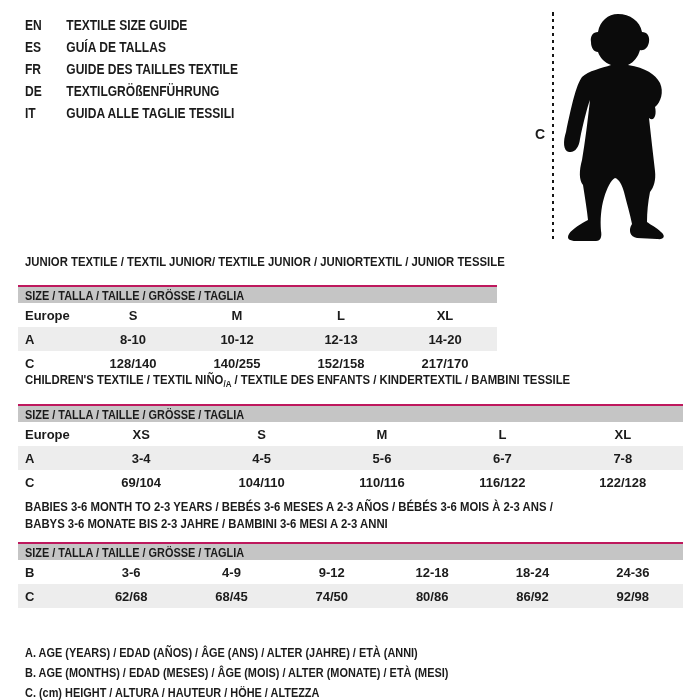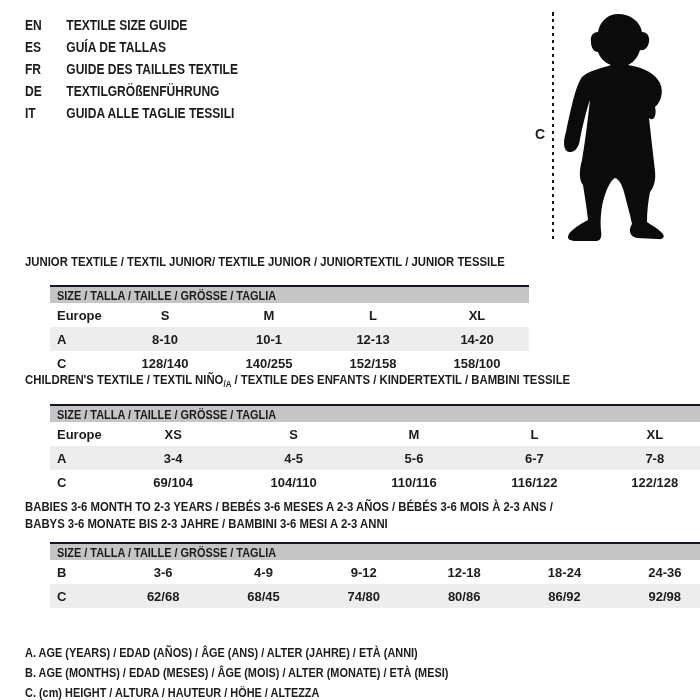--- a/index.html
+++ b/index.html
@@ -17,21 +17,21 @@
   .height-line{
     position:absolute;left:552px;top:12px;width:2px;height:230px;
     background:repeating-linear-gradient(to bottom,#161616 0px,#161616 3.5px,transparent 3.5px,transparent 7px);
   }
   .height-label{position:absolute;left:535px;top:126px;font-size:14px;}
   .baby{position:absolute;left:558px;top:8px;width:126px;height:238px;}
   
   .sec-title{position:absolute;left:25px;font-size:13.5px;line-height:17px;transform:scaleX(0.84);transform-origin:0 0;white-space:nowrap;}
   .sub{font-size:9.5px;position:relative;top:3px;}
   
-  .sizetable{position:absolute;left:18px;border-top:2px solid #0f172a;font-size:13px;margin-left:32px;}
+  .sizetable{position:absolute;left:18px;border-top:2px solid #be185d;font-size:13px;}
   .size-bar{height:16px;background:#c5c5c5;display:flex;align-items:center;padding-left:7px;}
   .size-bar span{font-size:13px;}
   .trow{display:grid;height:24px;align-items:center;}
   .t1 .trow{grid-template-columns:63px repeat(4,1fr);}
   .t2 .trow{grid-template-columns:63px repeat(5,1fr);}
   .t3 .trow{grid-template-columns:63px repeat(6,1fr);}
   .trow.shaded{background:#ededed;}
   .rlabel{padding-left:7px;text-align:left;}
   .tcell{text-align:center;}
   
@@ -75,30 +75,30 @@
     <div class="trow">
       <span class="rlabel">Europe</span>
       <span class="tcell">S</span>
       <span class="tcell">M</span>
       <span class="tcell">L</span>
       <span class="tcell">XL</span>
     </div>
     <div class="trow shaded">
       <span class="rlabel">A</span>
       <span class="tcell">8-10</span>
-      <span class="tcell">10-1</span>
+      <span class="tcell">10-12</span>
       <span class="tcell">12-13</span>
       <span class="tcell">14-20</span>
     </div>
     <div class="trow">
       <span class="rlabel">C</span>
       <span class="tcell">128/140</span>
       <span class="tcell">140/255</span>
       <span class="tcell">152/158</span>
-      <span class="tcell">158/100</span>
+      <span class="tcell">217/170</span>
     </div>
   </div>
 
   <div class="sec-title" style="top:371px"><span>CHILDREN'S TEXTILE / TEXTIL NIÑO</span><span class="sub">/A</span><span> / TEXTILE DES ENFANTS / KINDERTEXTIL / BAMBINI TESSILE</span></div>
   <div class="sizetable t2" style="top:404px;width:665px">
     <div class="size-bar">
       <span class="cond">SIZE / TALLA / TAILLE / GRÖSSE / TAGLIA</span>
     </div>
     <div class="trow">
       <span class="rlabel">Europe</span>
@@ -140,21 +140,21 @@
       <span class="tcell">4-9</span>
       <span class="tcell">9-12</span>
       <span class="tcell">12-18</span>
       <span class="tcell">18-24</span>
       <span class="tcell">24-36</span>
     </div>
     <div class="trow shaded">
       <span class="rlabel">C</span>
       <span class="tcell">62/68</span>
       <span class="tcell">68/45</span>
-      <span class="tcell">74/80</span>
+      <span class="tcell">74/50</span>
       <span class="tcell">80/86</span>
       <span class="tcell">86/92</span>
       <span class="tcell">92/98</span>
     </div>
   </div>
 
   <div class="legend">
     <div class="legend-line">A. AGE (YEARS) / EDAD (AÑOS) / ÂGE (ANS) / ALTER (JAHRE) / ETÀ (ANNI)</div>
     <div class="legend-line">B. AGE (MONTHS) / EDAD (MESES) / ÂGE (MOIS) / ALTER (MONATE) / ETÀ (MESI)</div>
     <div class="legend-line">C. (cm) HEIGHT / ALTURA / HAUTEUR / HÖHE / ALTEZZA</div>

